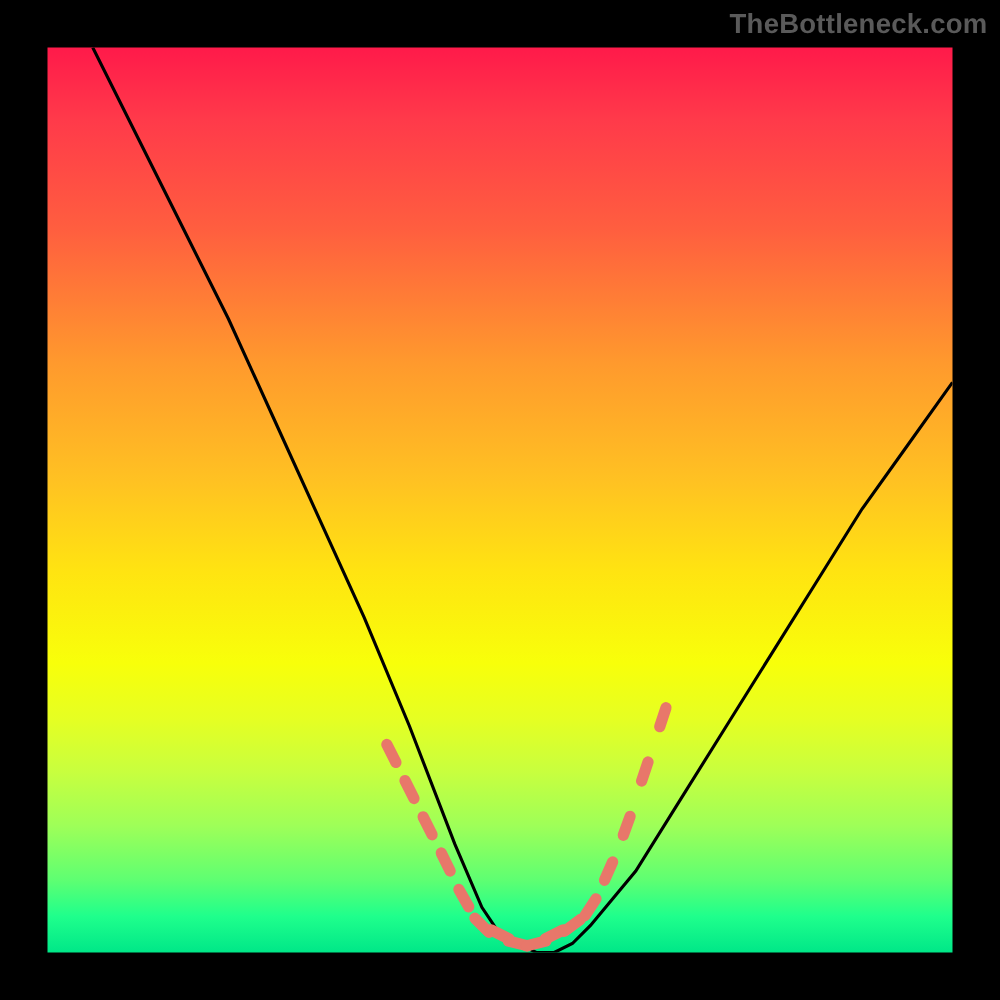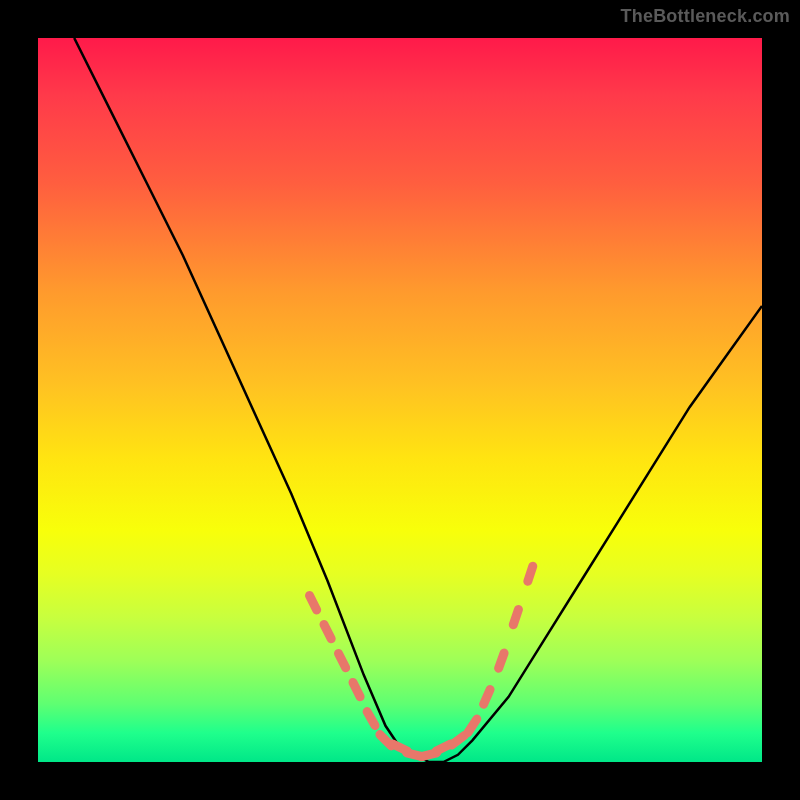--- a/index.html
+++ b/index.html
@@ -36,21 +36,21 @@
     #5eff72 92%,
     #1fff8c 96%,
     #00e788 100%
   );
 }
 .watermark {
   position: absolute;
   top: 6px;
   right: 10px;
   color: #5a5a5a;
-  font-size: 18px;
+  font-size: 22px;
   font-weight: bold;
   z-index: 10;
   letter-spacing: 0.2px;
 }
 svg.curve {
   position: absolute;
   left: 0;
   top: 0;
   width: 724px;
   height: 724px;

